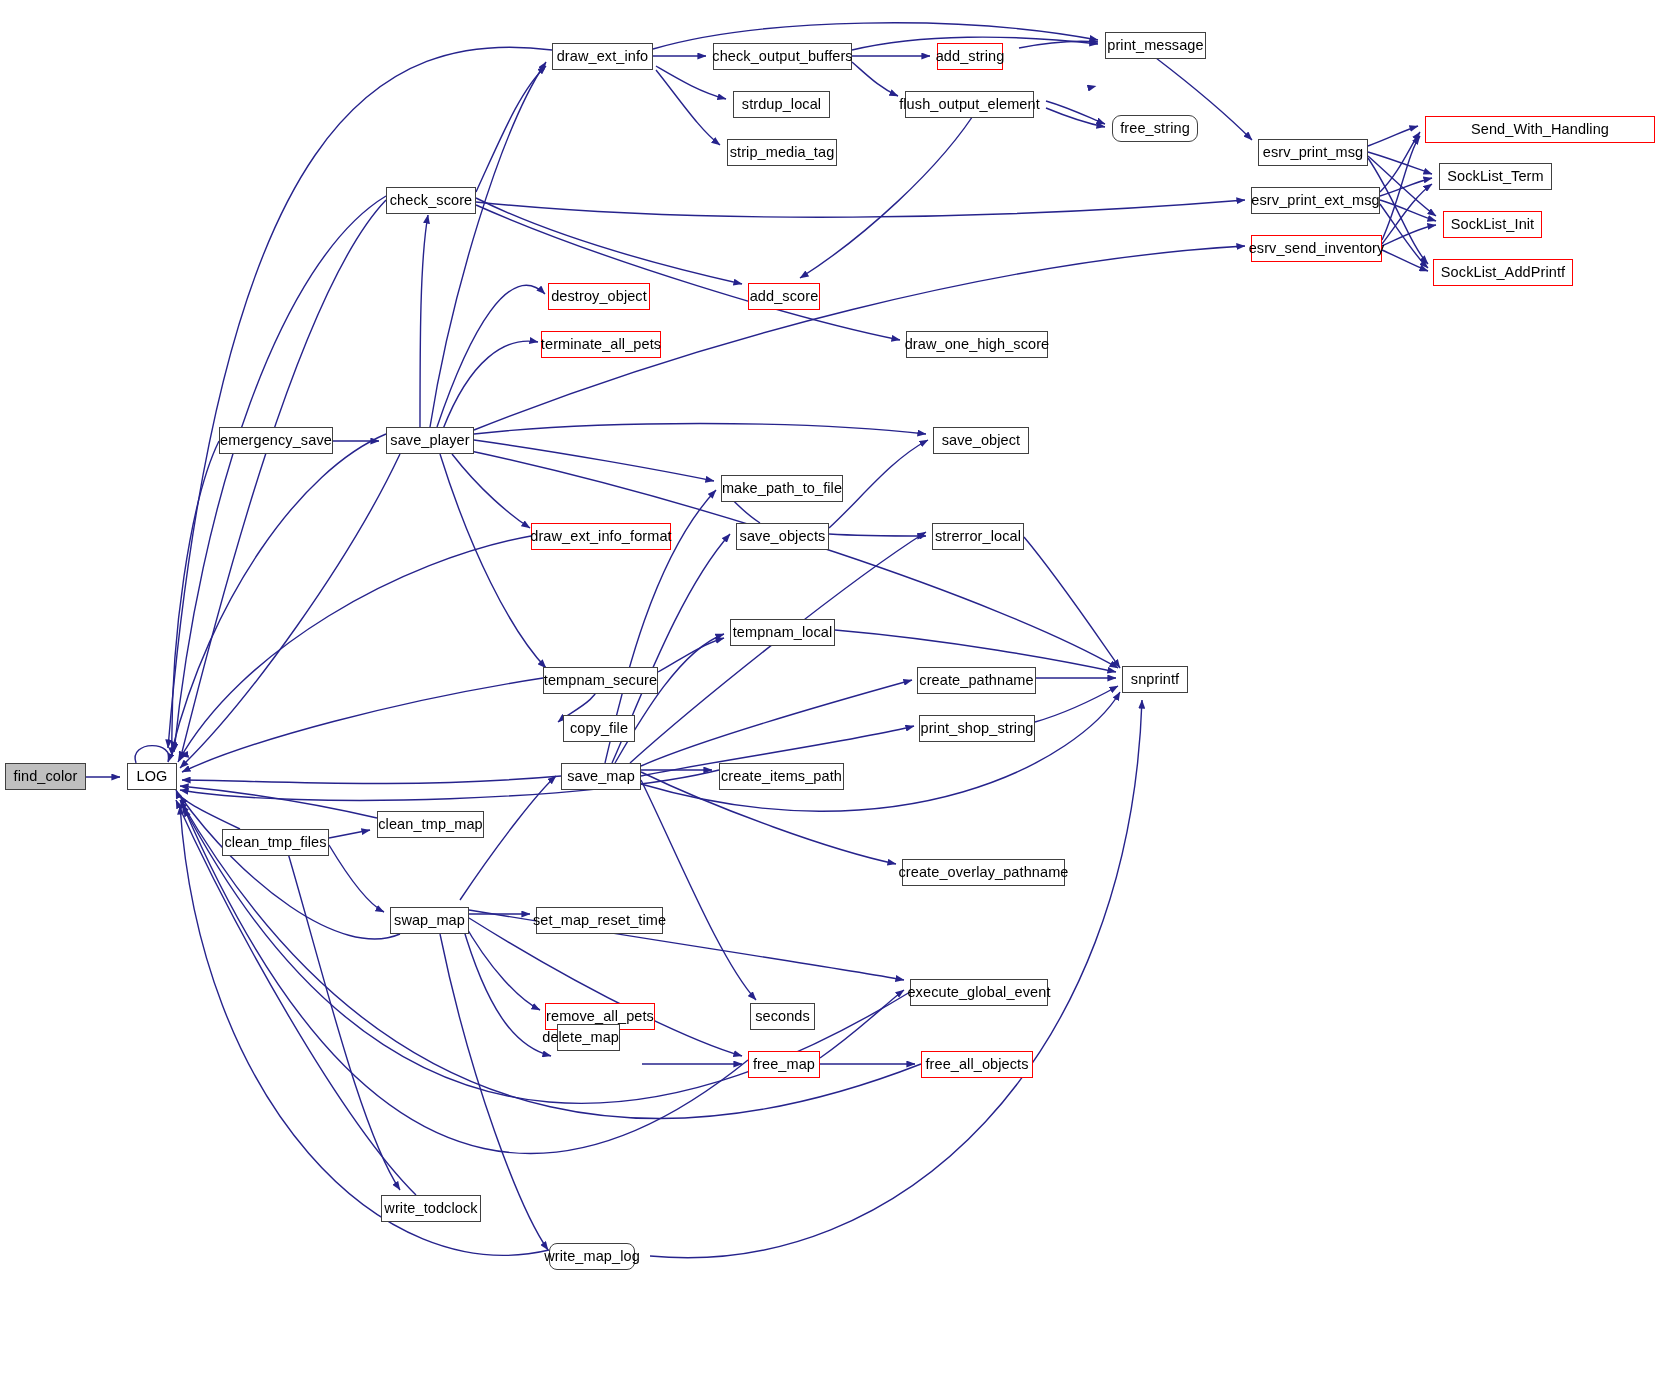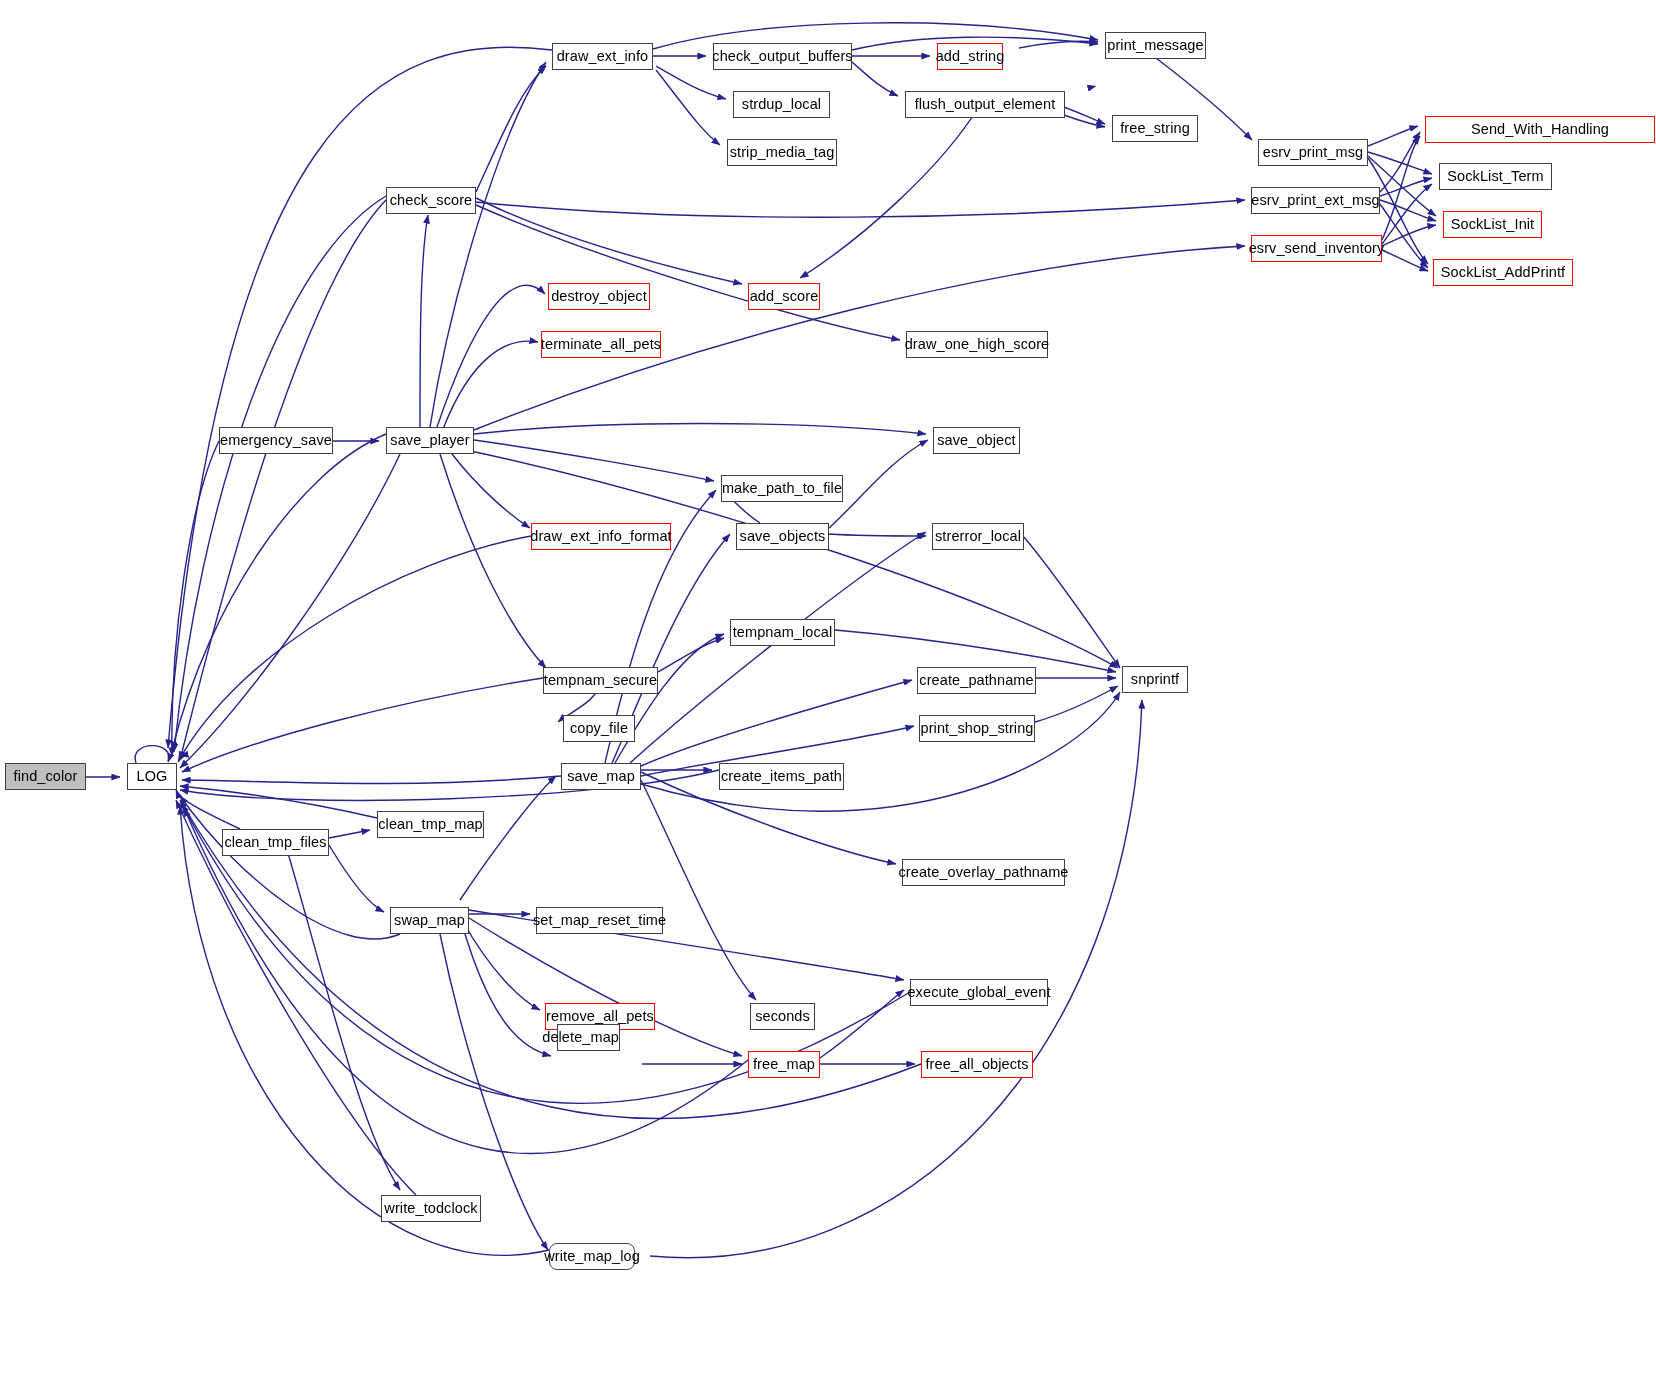--- a/index.html
+++ b/index.html
@@ -187,24 +187,24 @@
       </div>
       <div class="node red" style="left: 937px; top: 43px; width: 66px;">
         <span>add_string</span>
       </div>
       <div class="node" style="left: 1105px; top: 32px; width: 101px;">
         <span>print_message</span>
       </div>
       <div class="node" style="left: 733px; top: 91px; width: 97px;">
         <span>strdup_local</span>
       </div>
-      <div class="node" style="left: 905px; top: 91px; width: 160px;">
+      <div class="node" style="left: 905px; top: 91px; width: 129px;">
         <span>flush_output_element</span>
       </div>
-      <div class="node" style="left: 1112px; top: 115px; width: 86px;">
+      <div class="node" style="left: 1112px; top: 115px; width: 86px; border-radius: 9px;">
         <span>free_string</span>
       </div>
       <div class="node" style="left: 727px; top: 139px; width: 110px;">
         <span>strip_media_tag</span>
       </div>
       <div class="node red" style="left: 1425px; top: 116px; width: 230px;">
         <span>Send_With_Handling</span>
       </div>
       <div class="node" style="left: 1258px; top: 139px; width: 110px;">
         <span>esrv_print_msg</span>
@@ -238,21 +238,21 @@
       </div>
       <div class="node" style="left: 906px; top: 331px; width: 142px;">
         <span>draw_one_high_score</span>
       </div>
       <div class="node" style="left: 219px; top: 427px; width: 114px;">
         <span>emergency_save</span>
       </div>
       <div class="node" style="left: 386px; top: 427px; width: 88px; align-items: center;">
         <span>save_player</span>
       </div>
-      <div class="node" style="left: 933px; top: 427px; width: 87px;">
+      <div class="node" style="left: 933px; top: 427px; width: 96px;">
         <span>save_object</span>
       </div>
       <div class="node" style="left: 721px; top: 475px; width: 122px;">
         <span>make_path_to_file</span>
       </div>
       <div class="node red" style="left: 531px; top: 523px; width: 140px;">
         <span>draw_ext_info_format</span>
       </div>
       <div class="node" style="left: 736px; top: 523px; width: 93px;">
         <span>save_objects</span>

